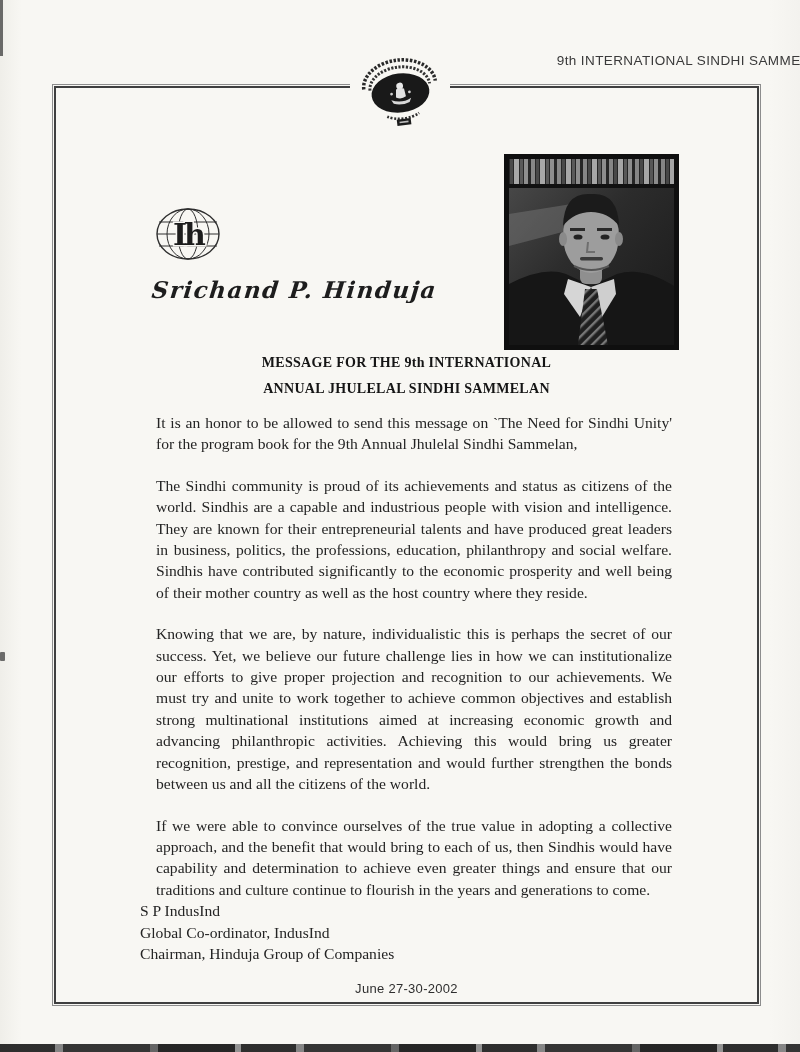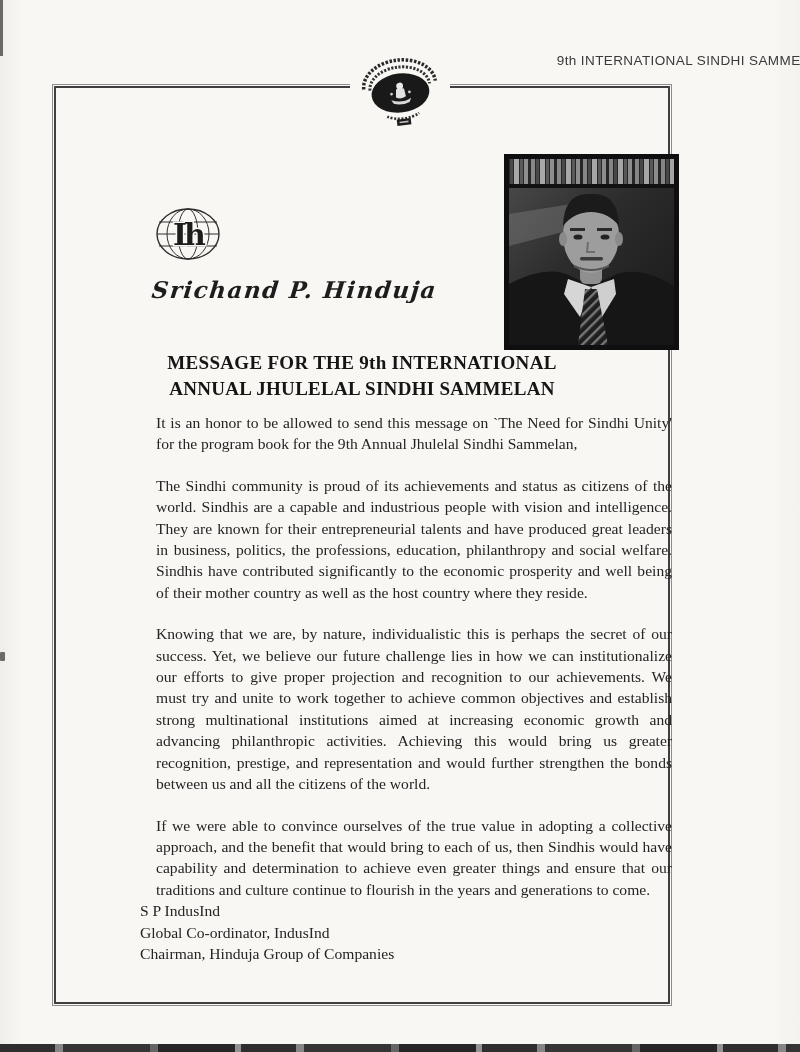--- a/index.html
+++ b/index.html
@@ -41,21 +41,21 @@
 
   
   .header-title{
     position:absolute;top:53px;right:16px;
     font-family:"Liberation Sans", sans-serif;
     font-size:13.5px;letter-spacing:.4px;color:#3a3a3a;
   }
 
   
   .frame-outer{
-    position:absolute;left:52px;top:84px;width:620px;height:922px;
+    position:absolute;left:52px;top:84px;width:709px;height:922px;
     border:1px solid #8d8d8d;
     box-sizing:border-box;
     padding:1px;
   }
   .frame-inner{
     width:100%;height:100%;
     border:2.5px solid #3f3f3f;
     box-sizing:border-box;
     position:relative;
   }
@@ -85,21 +85,21 @@
 
   
   .portrait{
     position:absolute;left:448px;top:66px;width:175px;height:196px;
   }
 
   
   .message-title{
     position:absolute;left:0;top:262px;width:100%;
     text-align:center;
-    font-weight:bold;font-size:19px;line-height:26px;
+    font-weight:bold;font-size:14px;line-height:26px;
     color:#151515;letter-spacing:.3px;
   }
 
   
   .body-copy{
     position:absolute;left:84px;top:324px;width:532px;
     font-size:15.6px;line-height:21.4px;color:#242424;
     text-align:justify;
   }
   .body-copy p{margin:0 0 20px 16px;}
@@ -224,17 +224,18 @@
         <p>The Sindhi community is proud of its achievements and status as citizens of the world. Sindhis are a capable and industrious people with vision and intelligence. They are known for their entrepreneurial talents and have produced great leaders in business, politics, the professions, education, philanthropy and social welfare. Sindhis have contributed significantly to the economic prosperity and well being of their mother country as well as the host country where they reside.</p>
         <p>Knowing that we are, by nature, individualistic this is perhaps the secret of our success. Yet, we believe our future challenge lies in how we can institutionalize our efforts to give proper projection and recognition to our achievements. We must try and unite to work together to achieve common objectives and establish strong multinational institutions aimed at increasing economic growth and advancing philanthropic activities. Achieving this would bring us greater recognition, prestige, and representation and would further strengthen the bonds between us and all the citizens of the world.</p>
         <p>If we were able to convince ourselves of the true value in adopting a collective approach, and the benefit that would bring to each of us, then Sindhis would have capability and determination to achieve even greater things and ensure that our traditions and culture continue to flourish in the years and generations to come.</p>
         <div class="signoff">
           <div>S P IndusInd</div>
           <div>Global Co-ordinator, IndusInd</div>
           <div>Chairman, Hinduja Group of Companies</div>
         </div>
       </div>
 
+      <div class="footer-date">June 27-30-2002</div>
 
     </div>
   </div>
 
 </div>
 
 </body></html>

